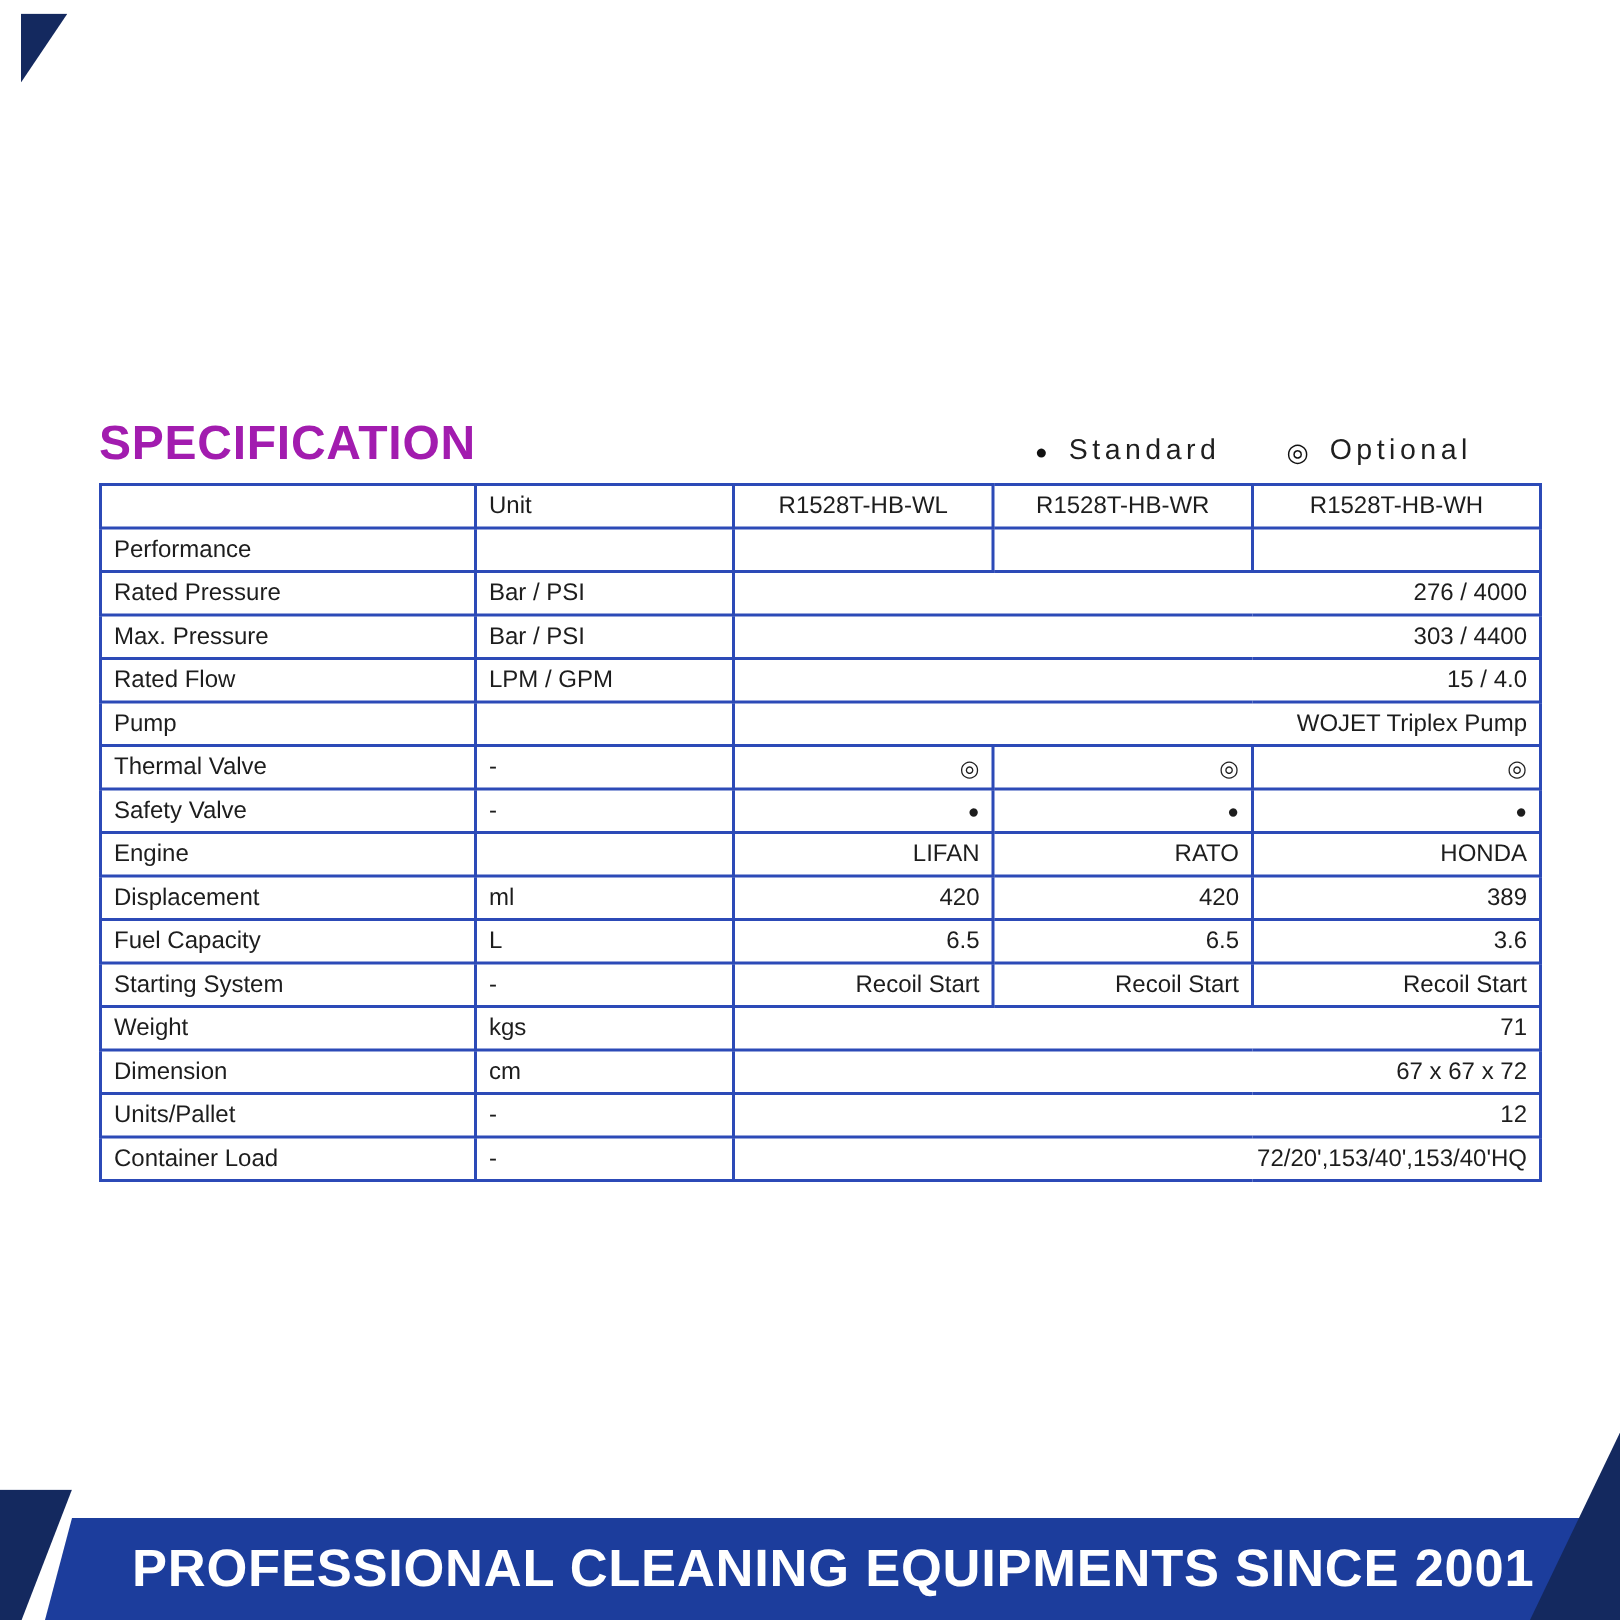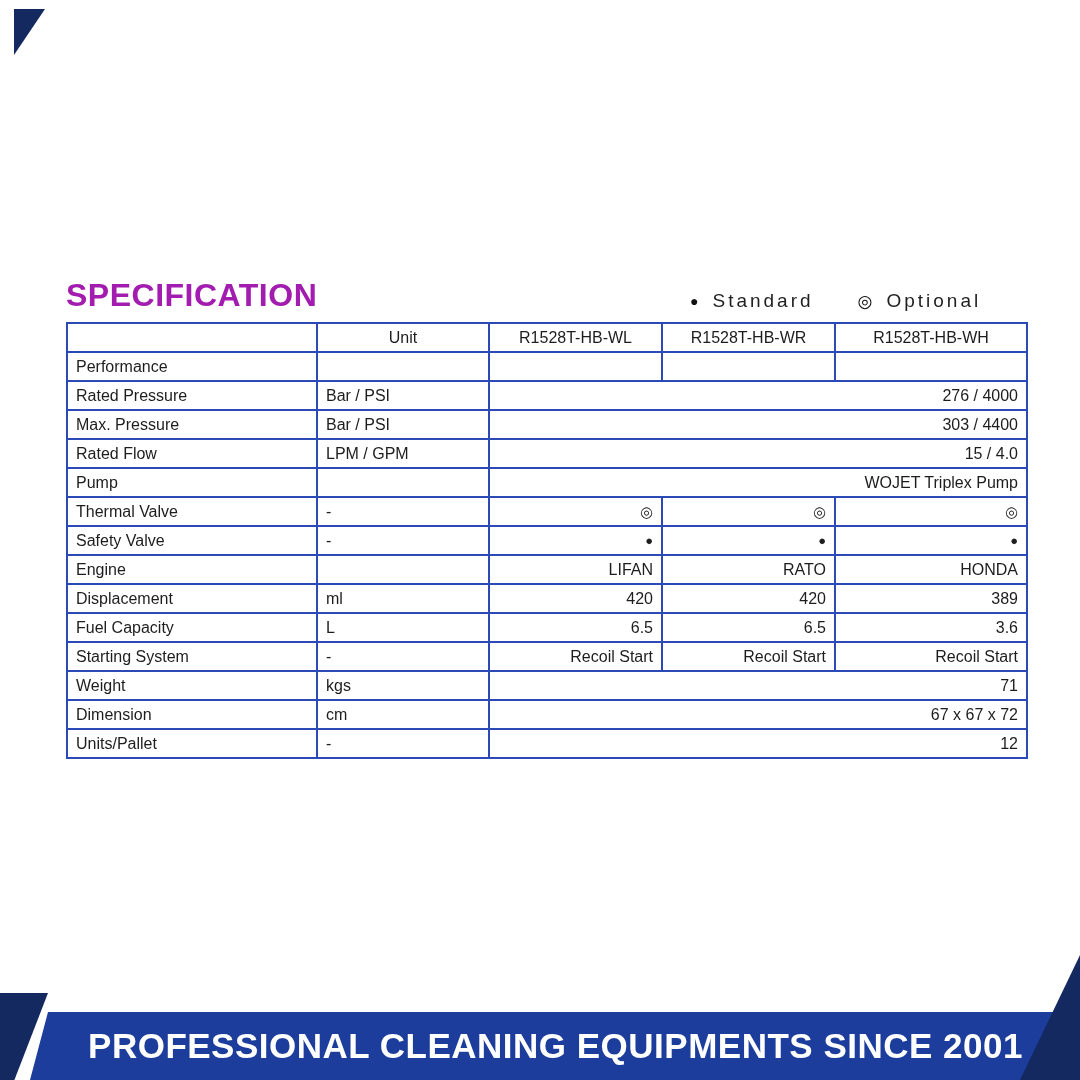--- a/index.html
+++ b/index.html
@@ -43,21 +43,21 @@
   .legend-sym.opt{font-size:17px;}
   
   table.spec{
     position:absolute;left:66px;top:322px;width:960px;
     border-collapse:collapse;table-layout:fixed;z-index:1;
   }
   table.spec td, table.spec th{
     border:2px solid #2c4ab7;height:27px;font-size:16px;font-weight:normal;
     color:#1d1d1d;padding:0 8px;white-space:nowrap;overflow:hidden;
   }
-  table.spec th{text-align:center;}
+  table.spec th{text-align:left;}
   table.spec th.model{text-align:center;padding:0 2px;}
   td.lab{text-align:left;padding-left:10px;border-radius:12px;}
   td.unit{text-align:left;}
   td.val{text-align:right;}
   td.val.sym-dot{font-size:13px;}
   td.val.sym-ring{font-size:15px;}
   col.c-label{width:250px;}
   col.c-unit{width:172px;}
   col.c-m1{width:173px;}
   col.c-m2{width:173px;}
@@ -176,20 +176,25 @@
       <tr>
         <td class="lab">Dimension</td>
         <td class="unit">cm</td>
         <td class="val" colspan="3">67 x 67 x 72</td>
       </tr>
       <tr>
         <td class="lab">Units/Pallet</td>
         <td class="unit">-</td>
         <td class="val" colspan="3">12</td>
       </tr>
+      <tr>
+        <td class="lab">Container Load</td>
+        <td class="unit">-</td>
+        <td class="val" colspan="3">72/20',153/40',153/40'HQ</td>
+      </tr>
     </tbody>
 </table>
 
 <div class="ribbon-left-dark"></div>
 <div class="banner">
   <span class="banner-text">PROFESSIONAL CLEANING EQUIPMENTS SINCE 2001</span>
 </div>
 <div class="tri-bottom-right"></div>
 
 </body></html>

